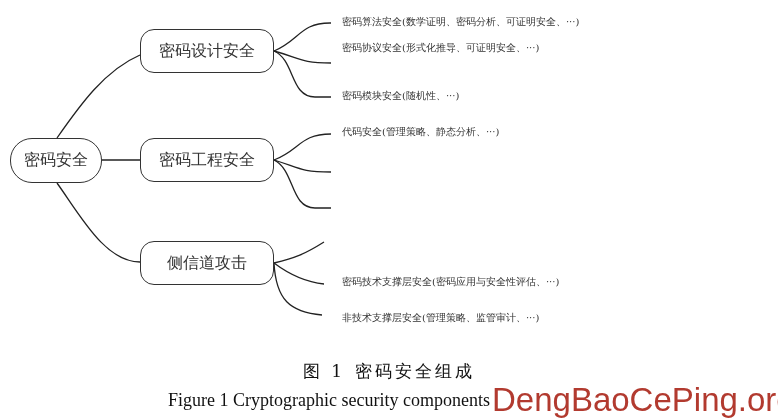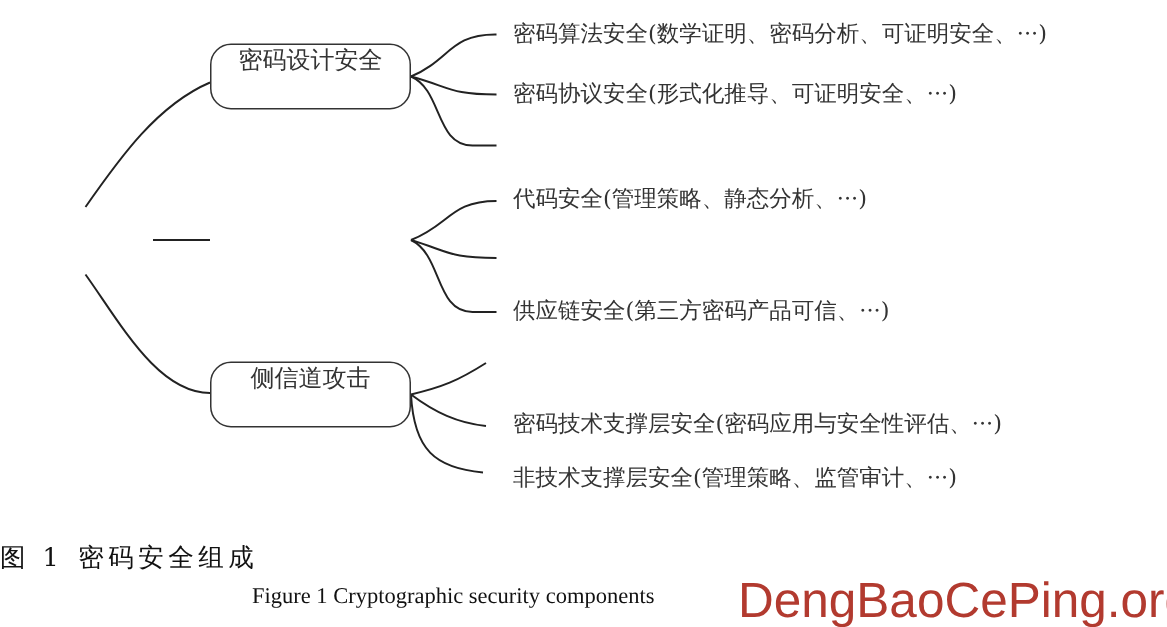--- a/index.html
+++ b/index.html
@@ -1,29 +1,29 @@
 <!DOCTYPE html>
 <html><head>
 <meta charset="utf-8">
 <style>
   html, body { margin: 0; padding: 0; background: #ffffff; }
   body { width: 778px; height: 418px; position: relative; overflow: hidden;
          font-family: "DejaVu Serif", "Liberation Serif", serif; color: #222; }
   #canvas { position: absolute; left: 0; top: 0; width: 778px; height: 418px; }
   .node { position: absolute; box-sizing: border-box; border: 1.3px solid #333;
-          background: #fff; display: flex; justify-content: center;
+          background: #fff; display: flex; align-items: center; justify-content: center;
           font-size: 16px; color: #333; white-space: nowrap; }
   .root { left: 10px; top: 138px; width: 92px; height: 45px; border-radius: 22px; }
   .mid { left: 140px; width: 134px; height: 44px; border-radius: 14px; }
-  .leaf { position: absolute; left: 342px; font-size: 15px; color: #333;
+  .leaf { position: absolute; left: 342px; font-size: 10px; color: #333;
           white-space: nowrap; line-height: 20px; }
-  .caption-cn { position: absolute; left: 0; width: 778px; top: 360px; 
+  .caption-cn { position: absolute; left: 0; width: 778px; top: 360px; text-align: center;
                 font-size: 17px; letter-spacing: 3px; color: #111; }
   .caption-cn .sp { display: inline-block; width: 10px; }
-  .caption-en { position: absolute; left: 168px; top: 390px; font-size: 15px; color: #111;
+  .caption-en { position: absolute; left: 168px; top: 390px; font-size: 18px; color: #111;
                 font-family: "Liberation Serif", "DejaVu Serif", serif; white-space: nowrap; }
   .watermark { position: absolute; left: 492px; top: 381px; font-size: 33px;
                font-family: "Liberation Sans", "DejaVu Sans", sans-serif; white-space: nowrap;
                letter-spacing: 0px; }
 </style>
 </head>
 <body>
 
 <div id="canvas">
   <svg width="778" height="418" style="position:absolute;left:0;top:0">
@@ -40,33 +40,39 @@
       <path d="M274,160 C300,150 300,134 331,134"></path>
       <path d="M274,160 C300,168 300,172 331,172"></path>
       <path d="M274,160 C295,170 290,208 315,208 L331,208"></path>
 
       <path d="M274,263 C295,258 305,254 324,242"></path>
       <path d="M274,263 C290,275 305,282 324,284"></path>
       <path d="M274,263 C276,300 290,312 322,315"></path>
     </g>
   </svg>
 
+  <div class="node root">
+    <span>密码安全</span>
+  </div>
 
   <div class="node mid" style="top:29px">
     <span>密码设计安全</span>
+  </div>
+  <div class="node mid" style="top:138px">
+    <span>密码工程安全</span>
   </div>
   <div class="node mid" style="top:241px">
     <span>侧信道攻击</span>
   </div>
 
   <div class="leaf" style="top:12px">密码算法安全(数学证明、密码分析、可证明安全、···)</div>
-  <div class="leaf" style="top:52px">密码协议安全(形式化推导、可证明安全、···)</div>
+  <div class="leaf" style="top:38px">密码协议安全(形式化推导、可证明安全、···)</div>
+  <div class="leaf" style="top:86px">密码模块安全(随机性、···)</div>
 
   <div class="leaf" style="top:122px">代码安全(管理策略、静态分析、···)</div>
-  <div class="leaf" style="top:197px">供应链安全(第三方密码产品可信、···)</div>
 
   <div class="leaf" style="top:308px">非技术支撑层安全(管理策略、监管审计、···)</div>
   <div class="leaf" style="top:272px">密码技术支撑层安全(密码应用与安全性评估、···)</div>
 
   <div class="caption-cn">
     <span>图 1</span><span class="sp"></span><span>密码安全组成</span>
   </div>
   <div class="caption-en">Figure 1  Cryptographic security components</div>
 
   <div class="watermark" style="color:#b23a2f">DengBaoCePing.org</div>

